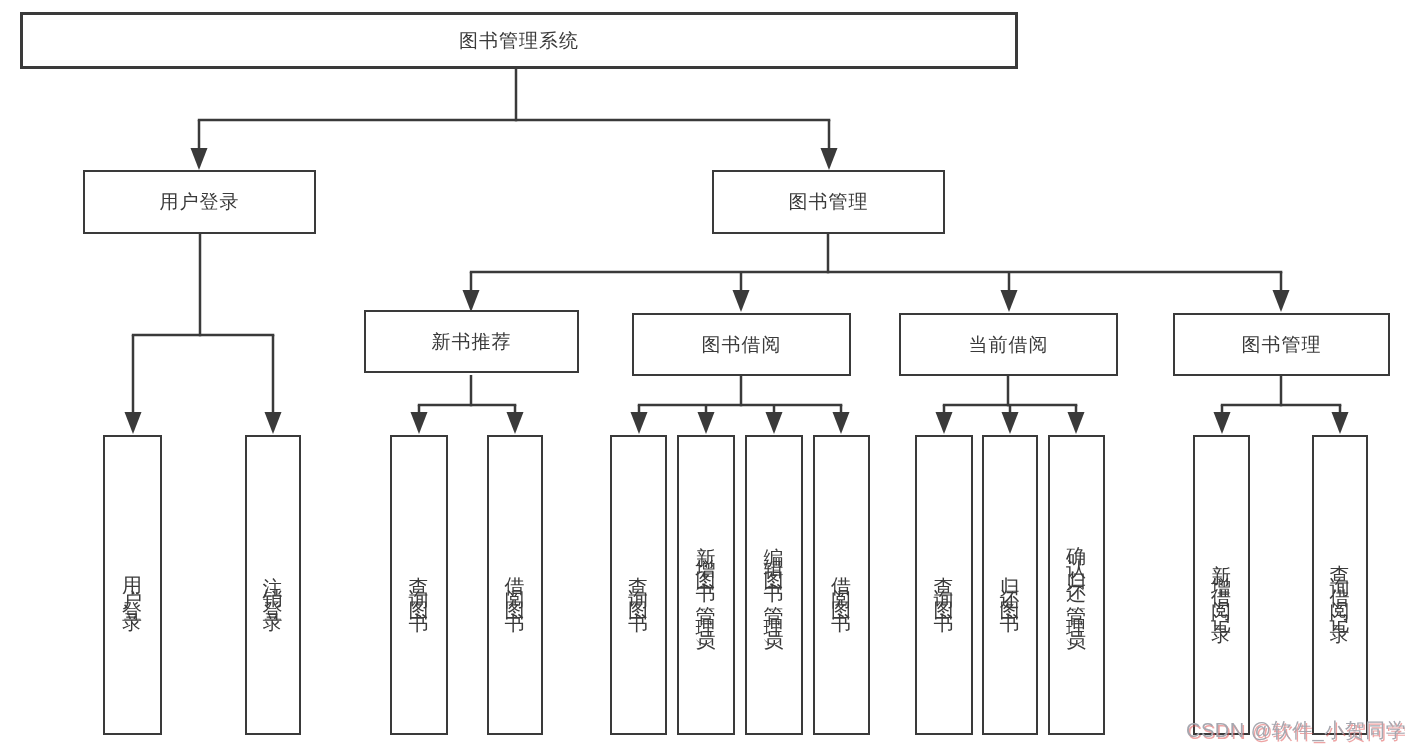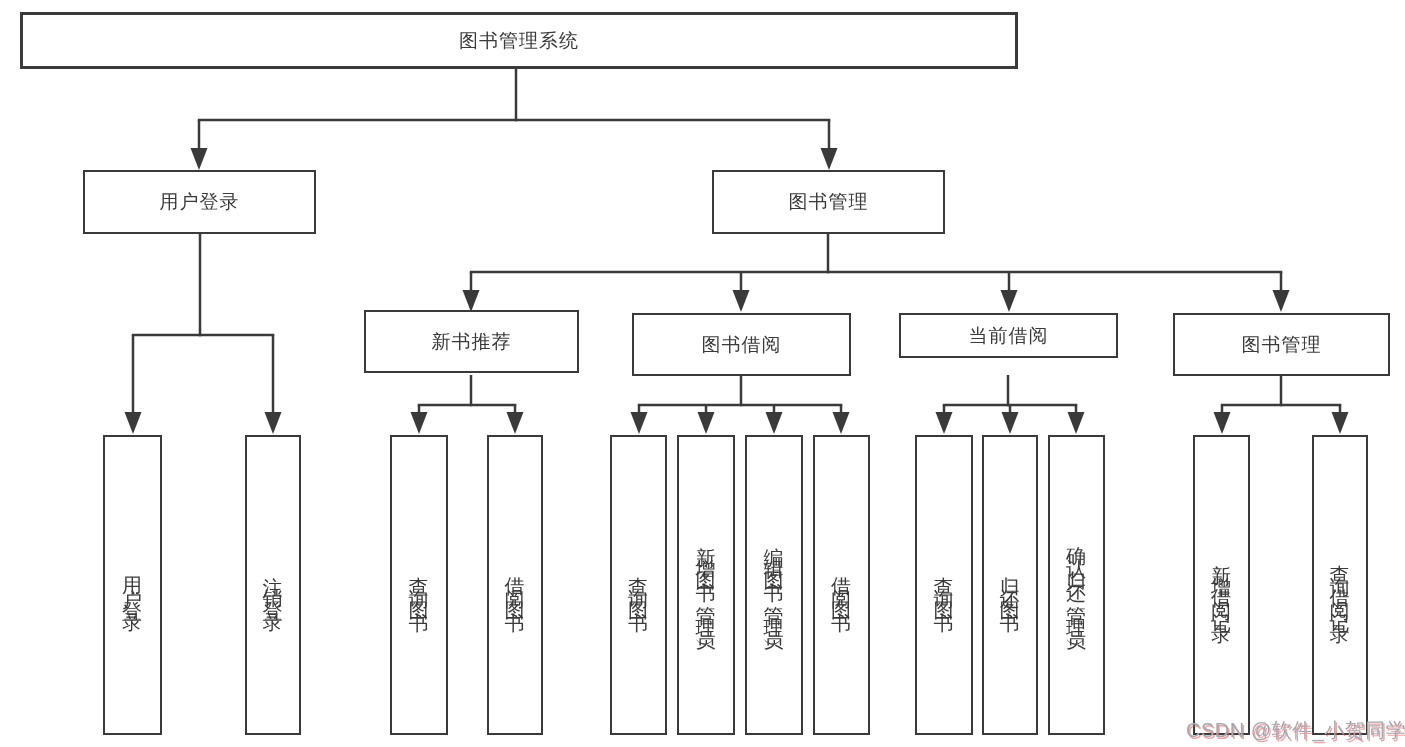--- a/index.html
+++ b/index.html
@@ -115,21 +115,21 @@
   <div class="node h-node" style="left:712px;top:170px;width:233px;height:64px">
     <span>图书管理</span>
   </div>
 
   <div class="node h-node" style="left:364px;top:310px;width:215px;height:63px">
     <span>新书推荐</span>
   </div>
   <div class="node h-node" style="left:632px;top:313px;width:219px;height:63px">
     <span>图书借阅</span>
   </div>
-  <div class="node h-node" style="left:899px;top:313px;width:219px;height:45px">
+  <div class="node h-node" style="left:899px;top:313px;width:219px;height:63px">
     <span>当前借阅</span>
   </div>
   <div class="node h-node" style="left:1173px;top:313px;width:217px;height:63px">
     <span>图书管理</span>
   </div>
 
   <div class="node v-node" style="left:103px;top:435px;width:59px;height:300px">
     <span class="v-label">用户登录</span>
   </div>
   <div class="node v-node" style="left:245px;top:435px;width:56px;height:300px">

